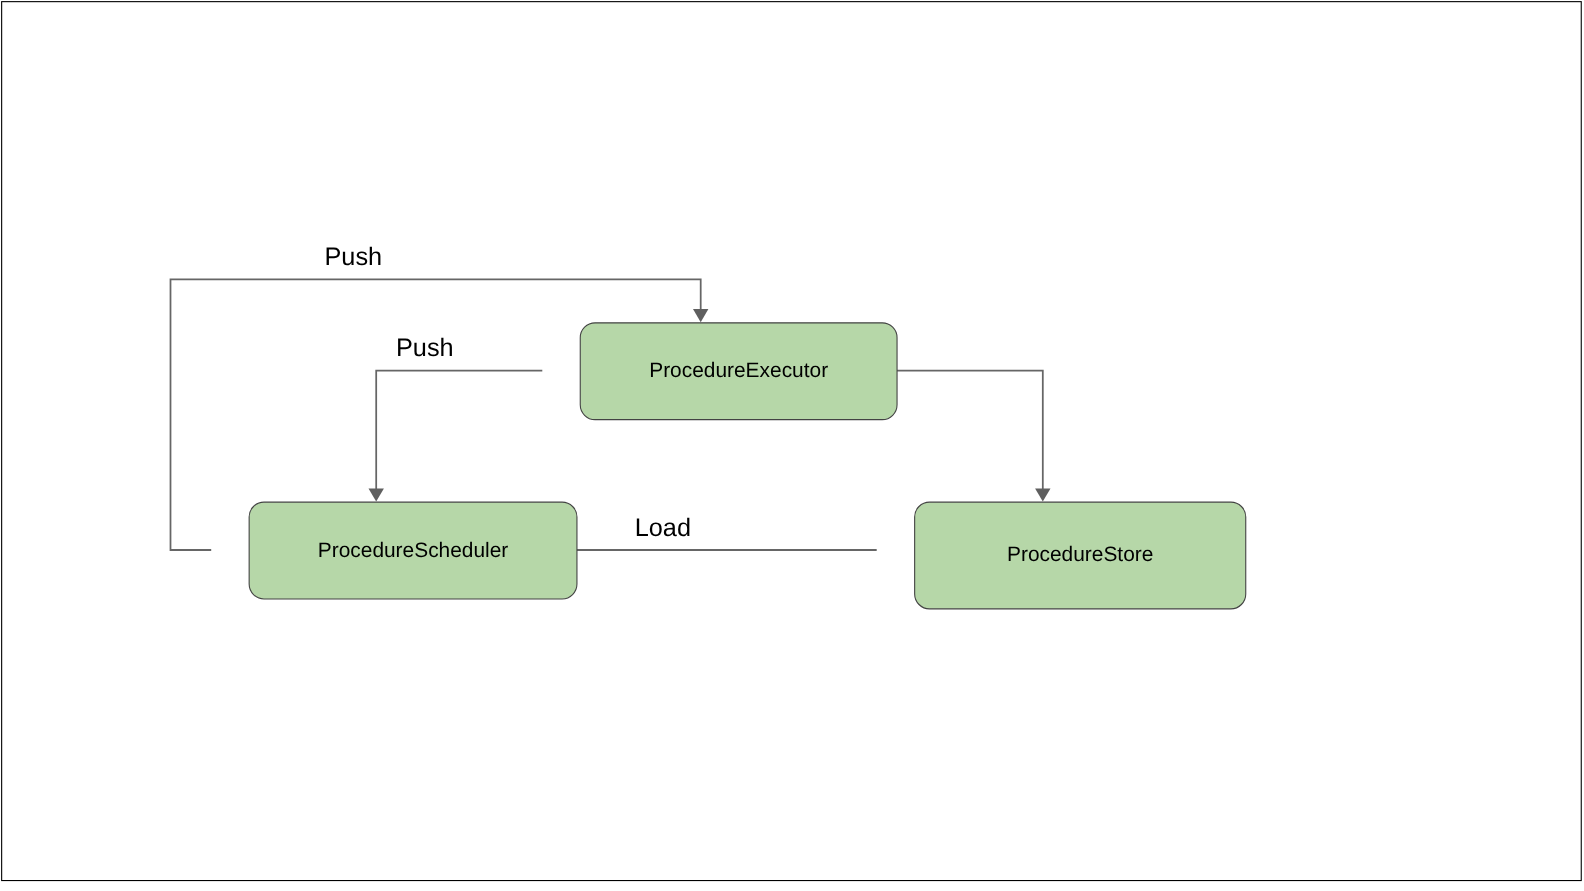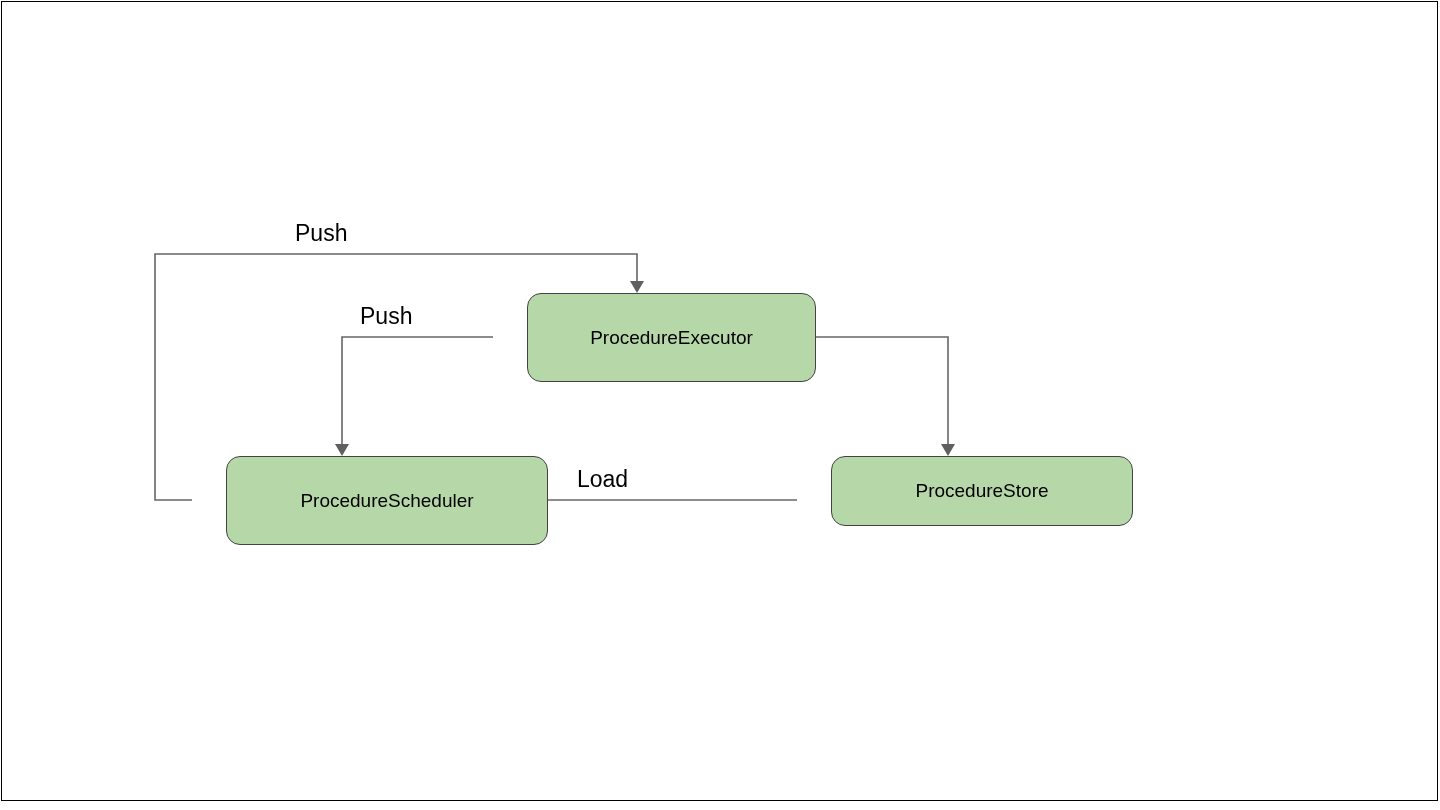--- a/index.html
+++ b/index.html
@@ -45,22 +45,22 @@
     border-radius: 14px;
     box-sizing: border-box;
     display: flex;
     align-items: center;
     justify-content: center;
     font-size: 19px;
     color: #000000;
     margin-left: 34px;
   }
   #node-executor  { left: 493px; top: 293px; width: 289px; height: 89px; }
-  #node-scheduler { left: 192px; top: 456px; width: 322px; height: 89px; }
-  #node-store     { left: 797px; top: 456px; width: 302px; height: 70px; }
+  #node-scheduler { left: 192px; top: 456px; width: 299px; height: 89px; }
+  #node-store     { left: 797px; top: 456px; width: 302px; height: 98px; }
   .edge-label {
     position: absolute;
     font-size: 23px;
     color: #000000;
     white-space: pre-line;
   }
   #label-poll { left: 295px; top: 220px; }
   #label-push { left: 360px; top: 303px; }
   #label-iud  { left: 963px; top: 284px; line-height: 34px; }
   #label-load { left: 577px; top: 466px; }

